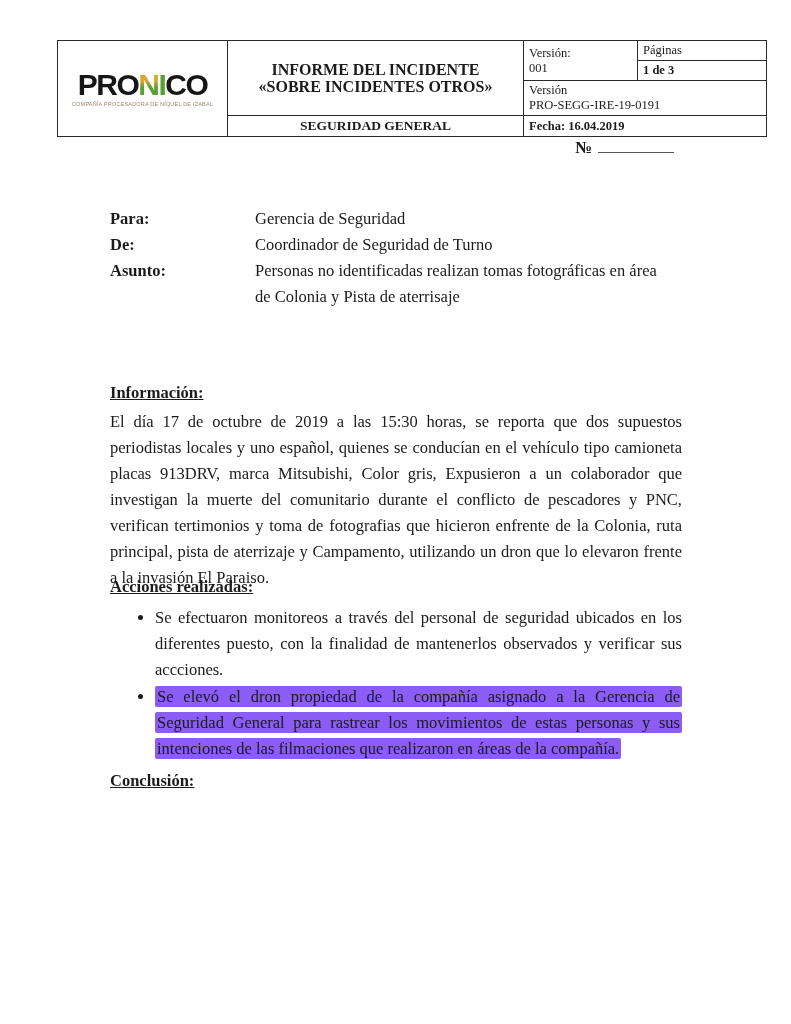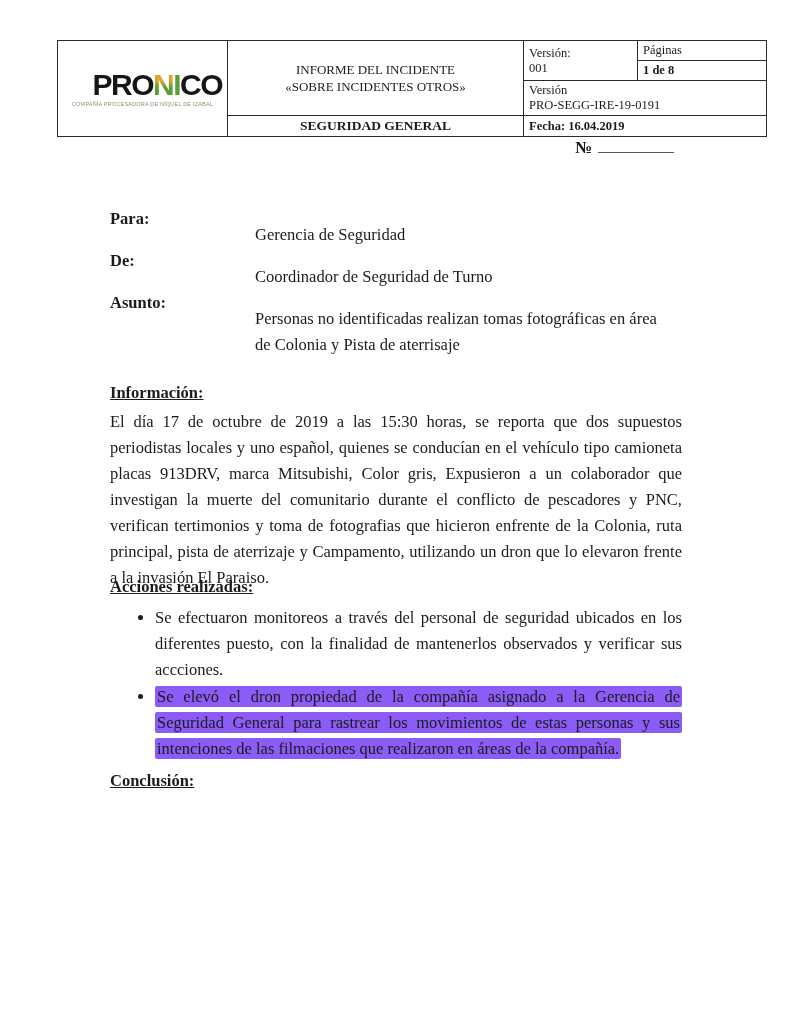--- a/index.html
+++ b/index.html
@@ -11,33 +11,33 @@
   
   .hdr{
     position:absolute;left:57px;top:40px;width:677px;
     border-collapse:collapse;table-layout:fixed;
   }
   .hdr td{border:1.5px solid #2a2a2a;padding:2px 5px;vertical-align:middle;}
   .hdr .c-logo{width:159px;text-align:center;}
   .hdr .c-title{width:285px;text-align:center;}
   .hdr .c-r1{width:103px;}
   .hdr .c-r2{width:118px;}
-  .hdr .title-line{font-weight:normal;font-size:13px;line-height:17px;}
+  .hdr .title-line{font-weight:bold;font-size:16px;line-height:17px;}
   .hdr .sub{font-weight:bold;font-size:13.5px;text-align:center;}
   .hdr .small{font-size:12.5px;line-height:15px;}
   .hdr .bold{font-weight:bold;}
   .row-pages{height:17px;}
   .row-pval{height:20px;}
   .row-code{height:32px;}
   .row-foot{height:18px;}
   
   .logo-word{
     font-family:"Liberation Sans","DejaVu Sans",sans-serif;
     font-weight:800;font-size:30px;letter-spacing:-1.5px;line-height:30px;
-    color:#161616;white-space:nowrap;text-align:right;
+    color:#161616;white-space:nowrap;
   }
   .logo-n{color:#5a9e36;}
   .logo-i{color:#5a9e36;}
   @supports ((-webkit-background-clip:text) or (background-clip:text)){
     .logo-n{
       background:linear-gradient(180deg,#d9a72e 0%,#d9a72e 40%,#5a9e36 58%,#5a9e36 100%);
       -webkit-background-clip:text;background-clip:text;
       -webkit-text-fill-color:transparent;
     }
   }
@@ -49,21 +49,21 @@
   
   .no-line{position:absolute;left:575px;top:136px;font-size:17px;font-weight:bold;}
   .no-blank{
     display:inline-block;width:76px;border-bottom:1.2px solid #555;
     height:16px;margin-left:6px;vertical-align:baseline;
   }
   
   .meta{position:absolute;left:110px;top:206px;width:572px;font-size:16.5px;line-height:26px;}
   .meta-row{display:grid;grid-template-columns:145px 1fr;}
   .meta-label{font-weight:bold;}
-  .meta-value{max-width:406px;margin-top:16px;}
+  .meta-value{max-width:406px;}
   
   .section{position:absolute;left:110px;width:572px;font-size:16.5px;line-height:26px;}
   .sec-info{top:380px;}
   .sec-actions{top:574px;}
   .sec-conclusion{top:768px;}
   .sec-heading{font-weight:bold;text-decoration:underline;}
   .sec-body{margin-top:3px;text-align:justify;}
   ul.bullets{margin:5px 0 0 0;padding-left:45px;}
   ul.bullets li{text-align:justify;margin-bottom:1px;}
   mark.hl{
@@ -87,21 +87,21 @@
         <div class="title-line">INFORME DEL INCIDENTE</div>
         <div class="title-line">«SOBRE INCIDENTES OTROS»</div>
       </td>
       <td class="c-r1 small" rowspan="2">
         <div>Versión:</div>
         <div>001</div>
       </td>
       <td class="c-r2 small">Páginas</td>
     </tr>
     <tr class="row-pval">
-      <td class="c-r2 small bold">1 de 8</td>
+      <td class="c-r2 small bold">1 de 3</td>
     </tr>
     <tr class="row-code">
       <td class="small" colspan="2">
         <div>Versión</div>
         <div>PRO-SEGG-IRE-19-0191</div>
       </td>
     </tr>
     <tr class="row-foot">
       <td class="sub">SEGURIDAD GENERAL</td>
       <td class="small bold" colspan="2">Fecha: 16.04.2019</td>

